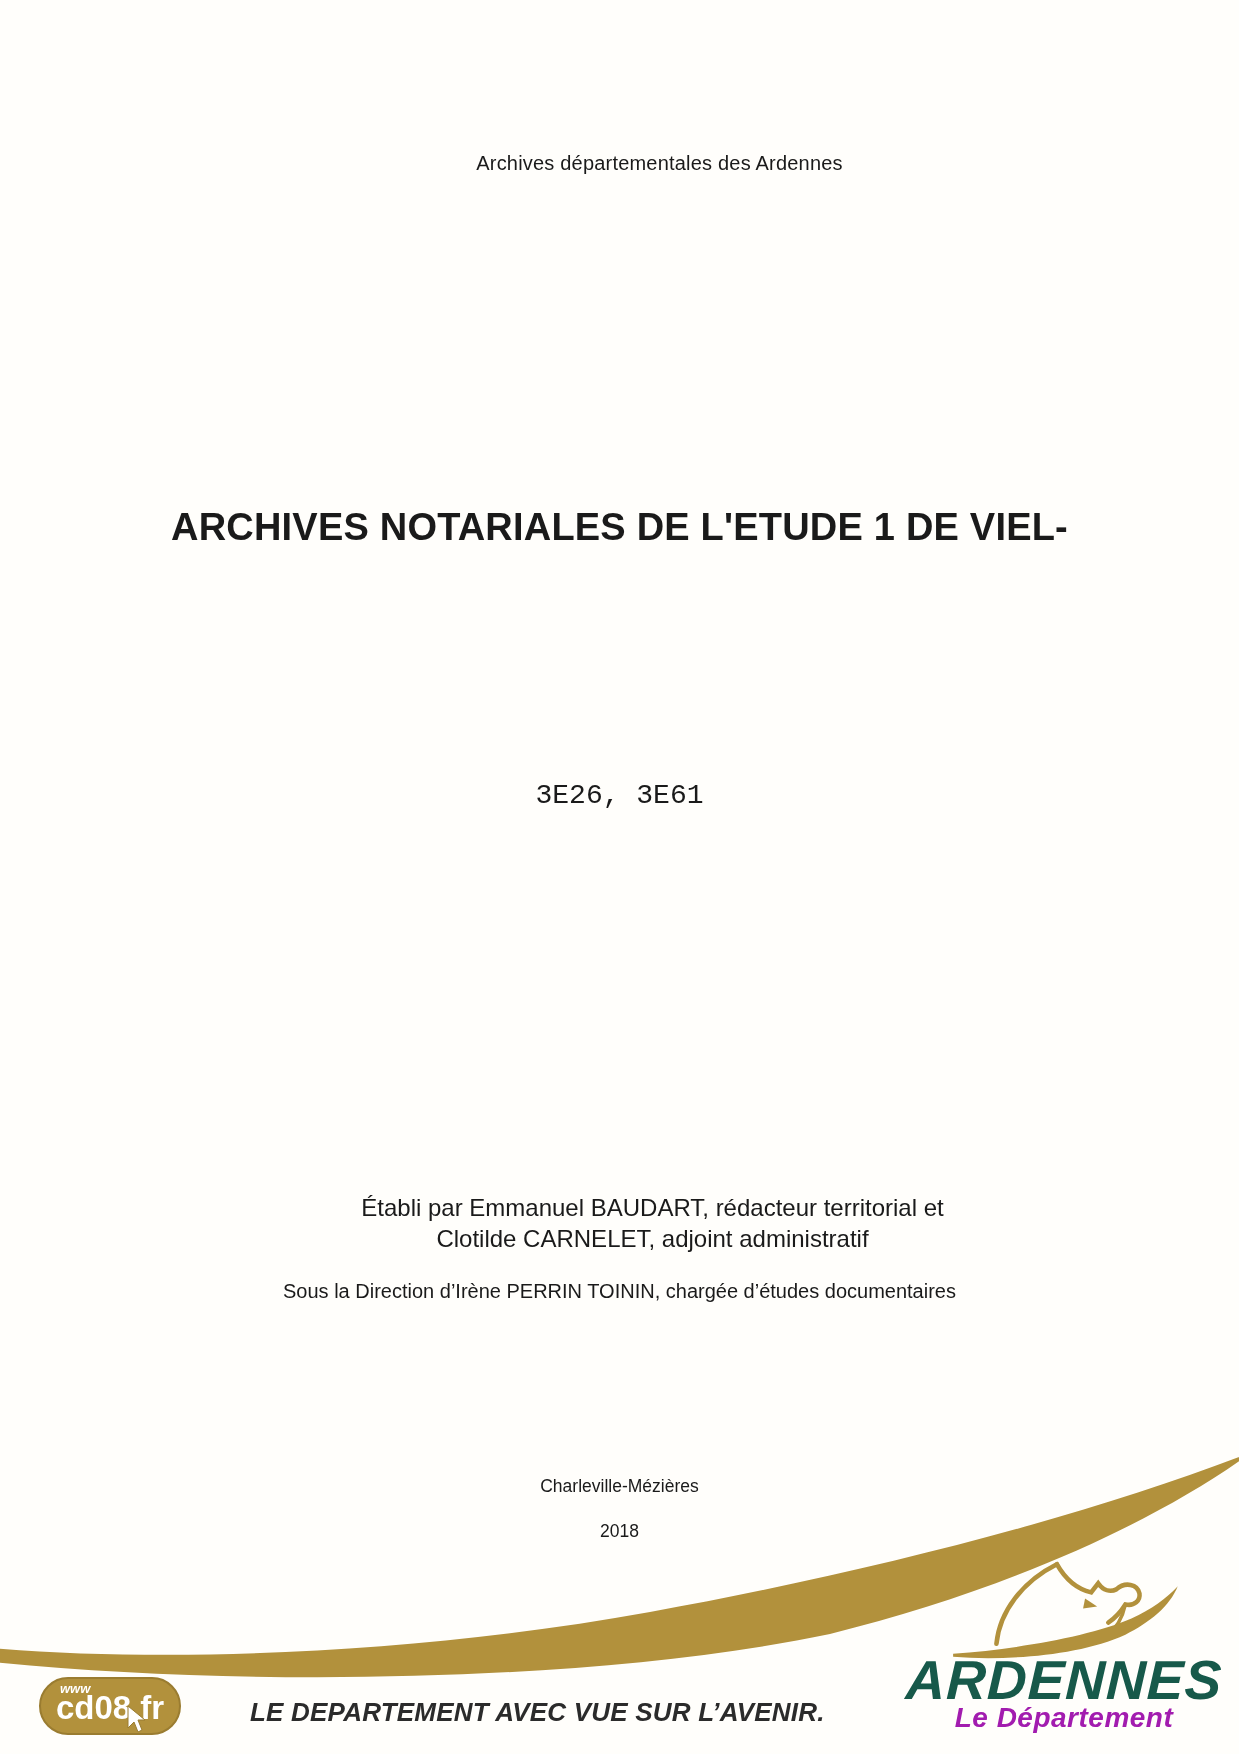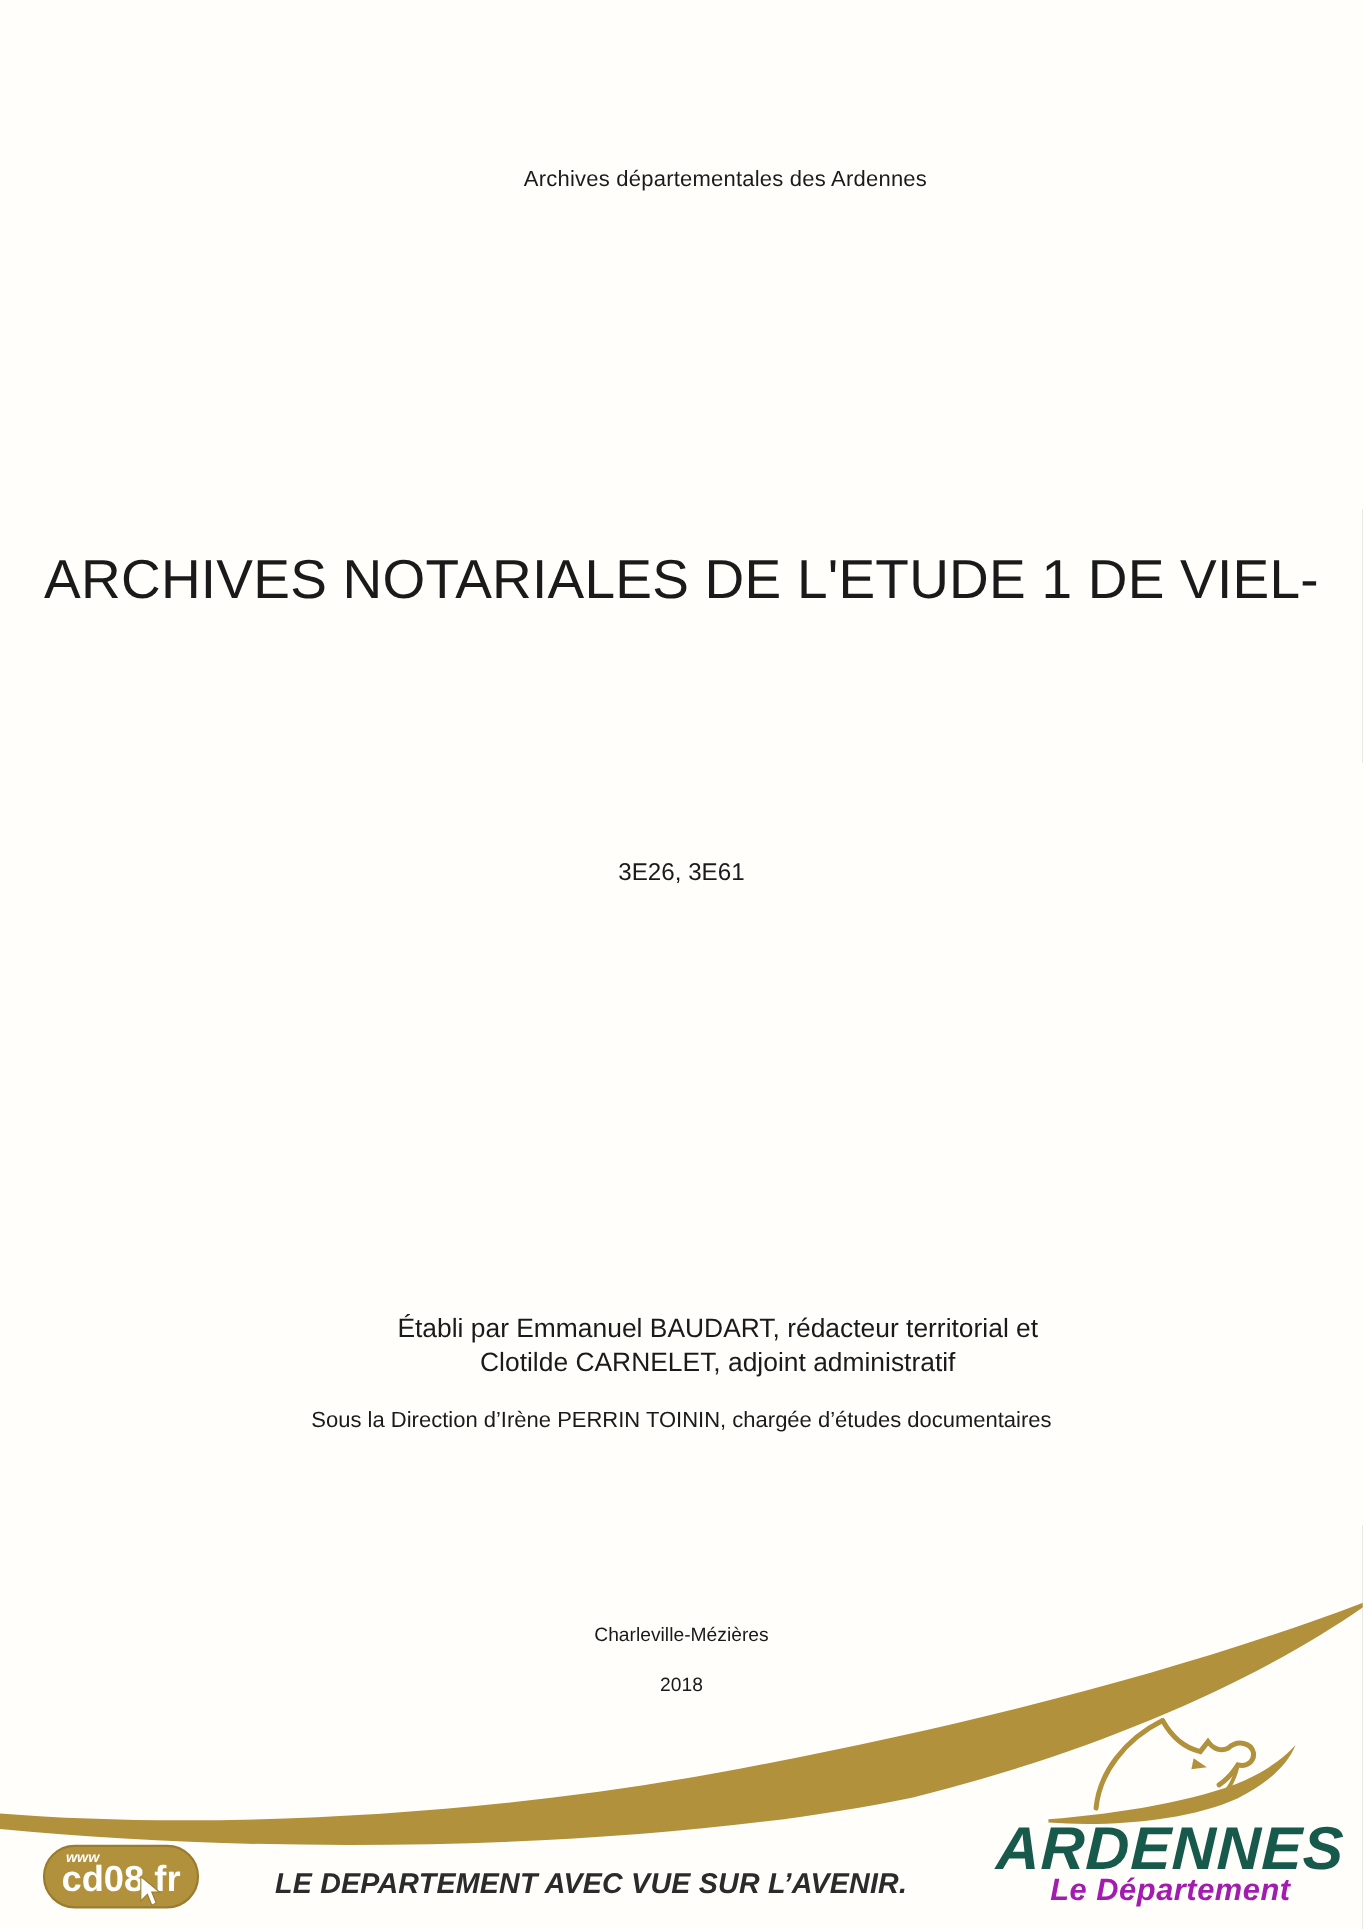--- a/index.html
+++ b/index.html
@@ -8,24 +8,24 @@
     width:1239px;height:1754px;
     margin:0 auto;
     background:#fffefb;
     overflow:hidden;
     font-family:"Liberation Sans", sans-serif;
     color:#1a1a1a;
   }
   .centered{position:absolute;left:0;width:1239px;text-align:center;}
   .org-line{top:152px;font-size:20px;letter-spacing:0.2px;margin-left:40px;}
   .doc-title{
-    top:503px;font-size:50px;font-weight:normal;line-height:49px;letter-spacing:0.2px;
+    top:503px;font-size:38px;font-weight:bold;line-height:49px;letter-spacing:0.2px;
   }
   .date-range{top:724px;font-size:26px;}
-  .ref-codes{top:780px;font-size:22px;}
+  .ref-codes{top:780px;font-size:28px;font-family:Liberation Mono, monospace;}
   .credits{top:1192px;font-size:24px;line-height:31px;margin-left:33px;}
   .direction{top:1280px;font-size:20px;}
   .place{top:1476px;font-size:17.5px;}
   .year{top:1521px;font-size:17.5px;}
 
   .swoosh-svg{position:absolute;left:0;top:1440px;width:1239px;height:314px;}
   .boar-svg{position:absolute;left:938px;top:1550px;width:272px;height:118px;}
 
   .brand-block{position:absolute;left:888px;top:1652px;width:352px;text-align:center;}
   .brand-name{

